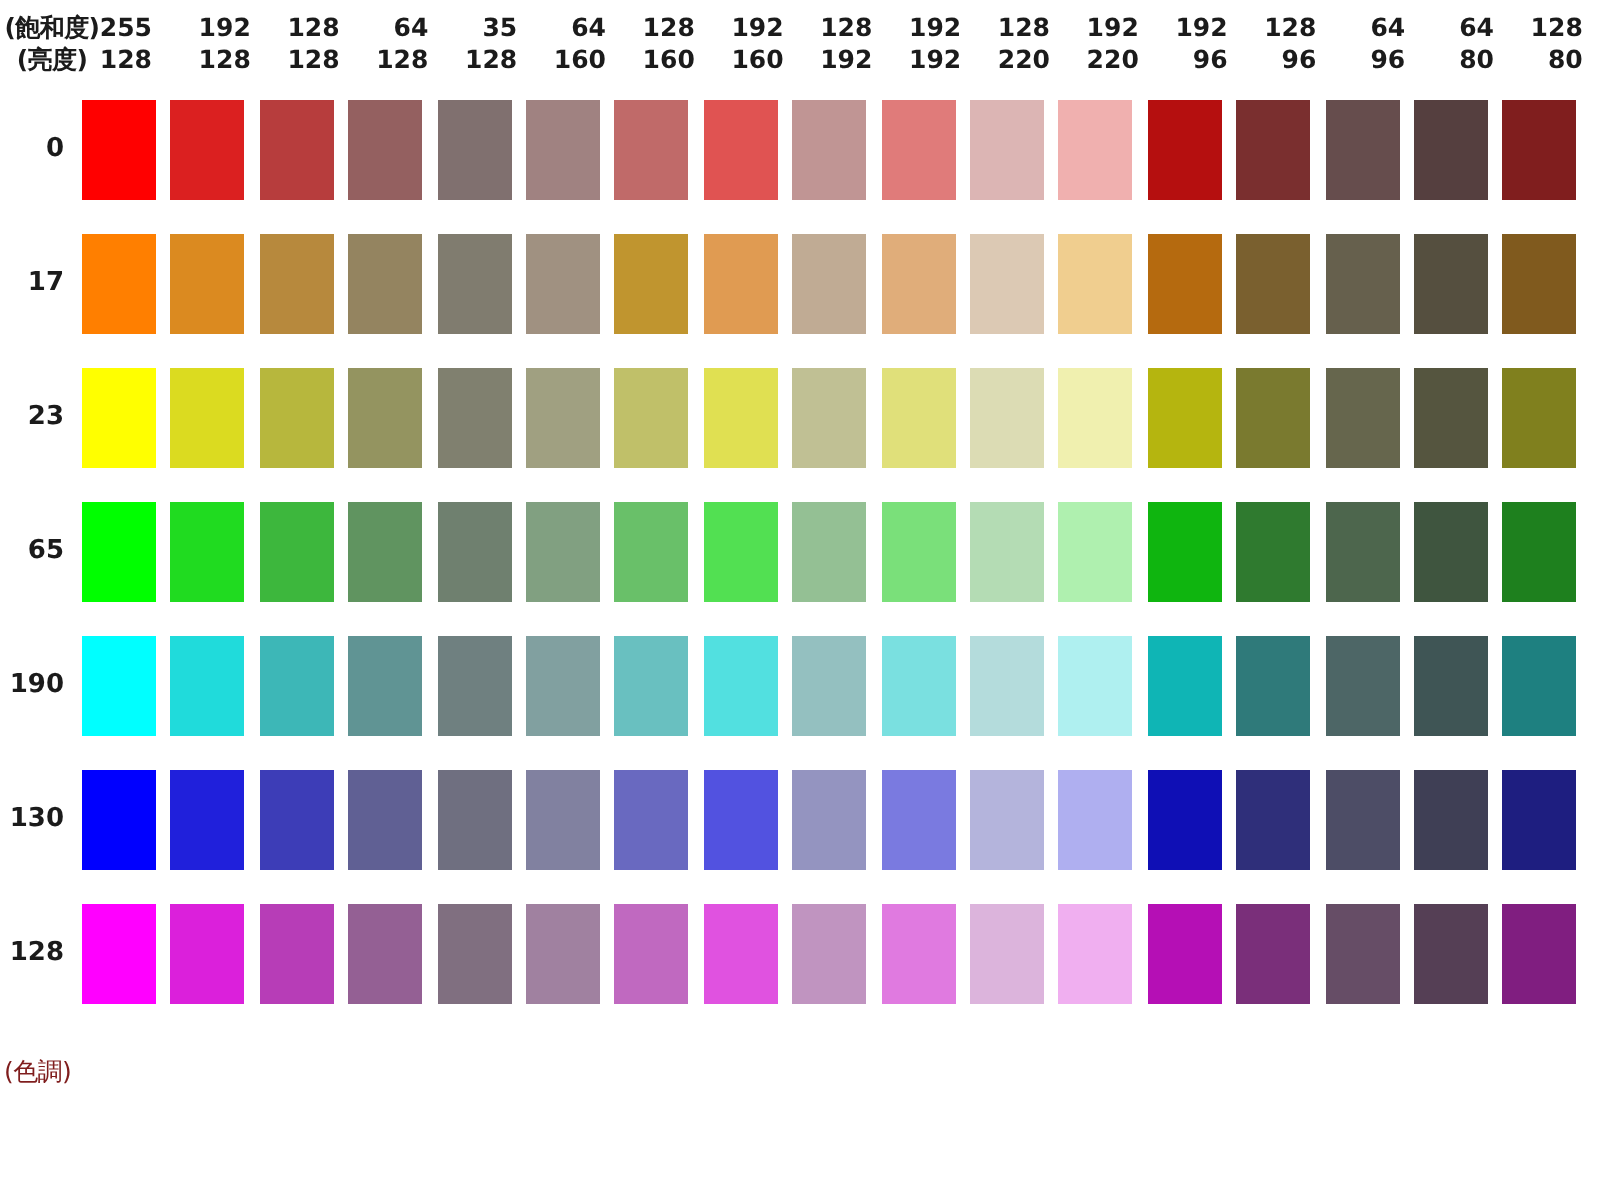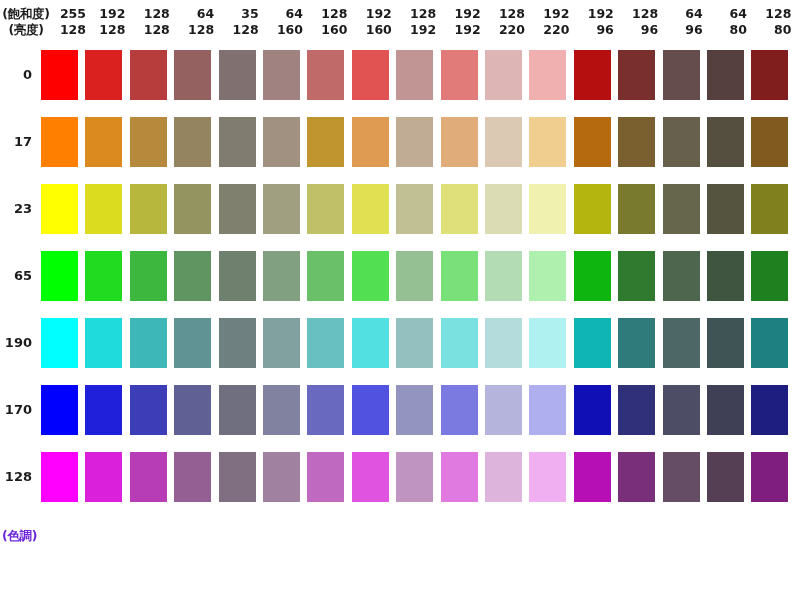--- a/index.html
+++ b/index.html
@@ -35,22 +35,22 @@
     line-height: 16px;
     letter-spacing: -0.3px;
   }
   .corner-caption div { white-space: nowrap; }
 
   .hue-caption {
     position: absolute;
     left: 2px;
     top: 528px;
     font-size: 12.5px;
-    font-weight: 700;
-    color: #6d28d9;
+    font-weight: 400;
+    color: #7f1d1d;
     white-space: nowrap;
     letter-spacing: -0.3px;
   }
 
   
   #column-headers {
     position: absolute;
     left: 36px;
     top: 6px;
     width: 764px;
@@ -106,21 +106,21 @@
 <body>
 
 <div id="palette-figure">
 
   <div class="corner-caption">
     <div>(飽和度)</div>
     <div>(亮度)</div>
   </div>
 
   <div id="column-headers">
-      <div class="col-head" style="left: 10px;">
+      <div class="col-head" style="left: 0;">
         <span class="sat">255</span>
         <span class="val">128</span>
       </div>
       <div class="col-head" style="left: 49.4px;">
         <span class="sat">192</span>
         <span class="val">128</span>
       </div>
       <div class="col-head" style="left: 93.8px;">
         <span class="sat">128</span>
         <span class="val">128</span>
@@ -182,21 +182,21 @@
         <span class="val">80</span>
       </div>
     </div>
 
   <div id="row-headers">
       <div class="row-head" style="top: 68px;">0</div>
       <div class="row-head" style="top: 135px;">17</div>
       <div class="row-head" style="top: 202px;">23</div>
       <div class="row-head" style="top: 269px;">65</div>
       <div class="row-head" style="top: 336px;">190</div>
-      <div class="row-head" style="top: 403px;">170</div>
+      <div class="row-head" style="top: 403px;">130</div>
       <div class="row-head" style="top: 470px;">128</div>
     </div>
 
   <div id="swatch-grid">
       <div class="swatch" style="left: 41px; top: 50px; width: 37px; height: 50px; background: rgb(255, 0, 0);"></div>
       <div class="swatch" style="left: 85.4px; top: 50px; width: 37px; height: 50px; background: rgb(219, 32, 32);"></div>
       <div class="swatch" style="left: 129.8px; top: 50px; width: 37px; height: 50px; background: rgb(183, 61, 61);"></div>
       <div class="swatch" style="left: 174.2px; top: 50px; width: 37px; height: 50px; background: rgb(148, 96, 96);"></div>
       <div class="swatch" style="left: 218.6px; top: 50px; width: 37px; height: 50px; background: rgb(128, 112, 111);"></div>
       <div class="swatch" style="left: 263px; top: 50px; width: 37px; height: 50px; background: rgb(160, 130, 129);"></div>

